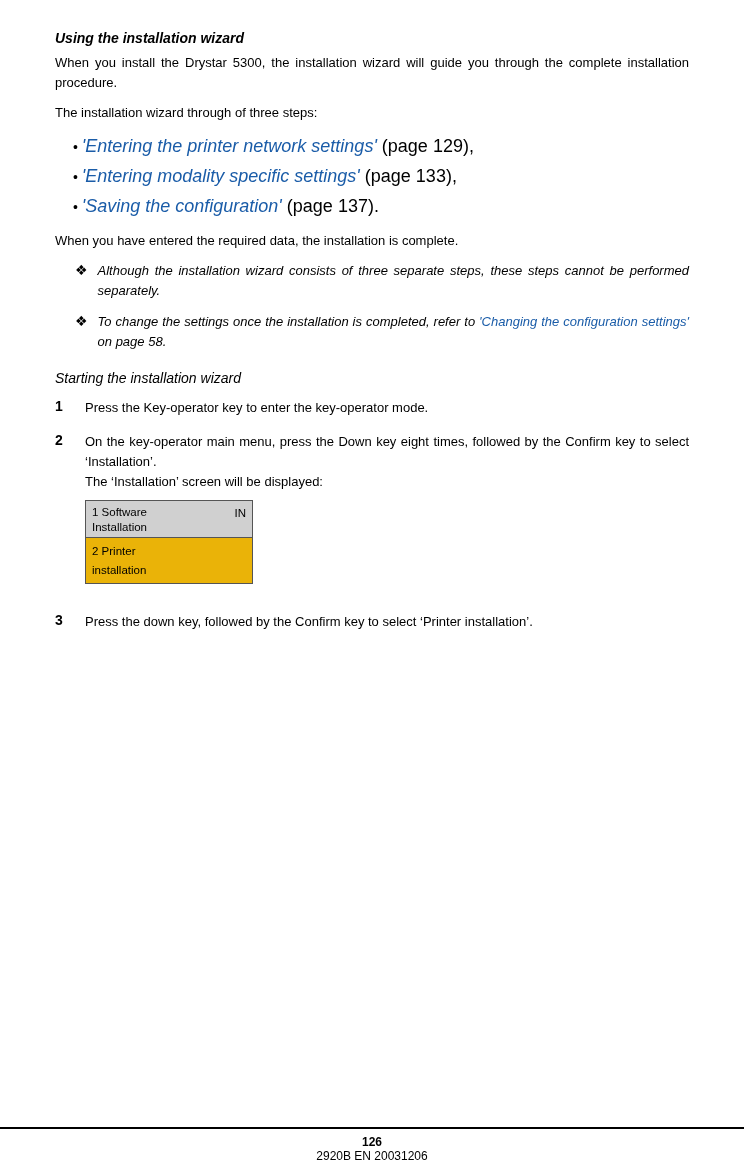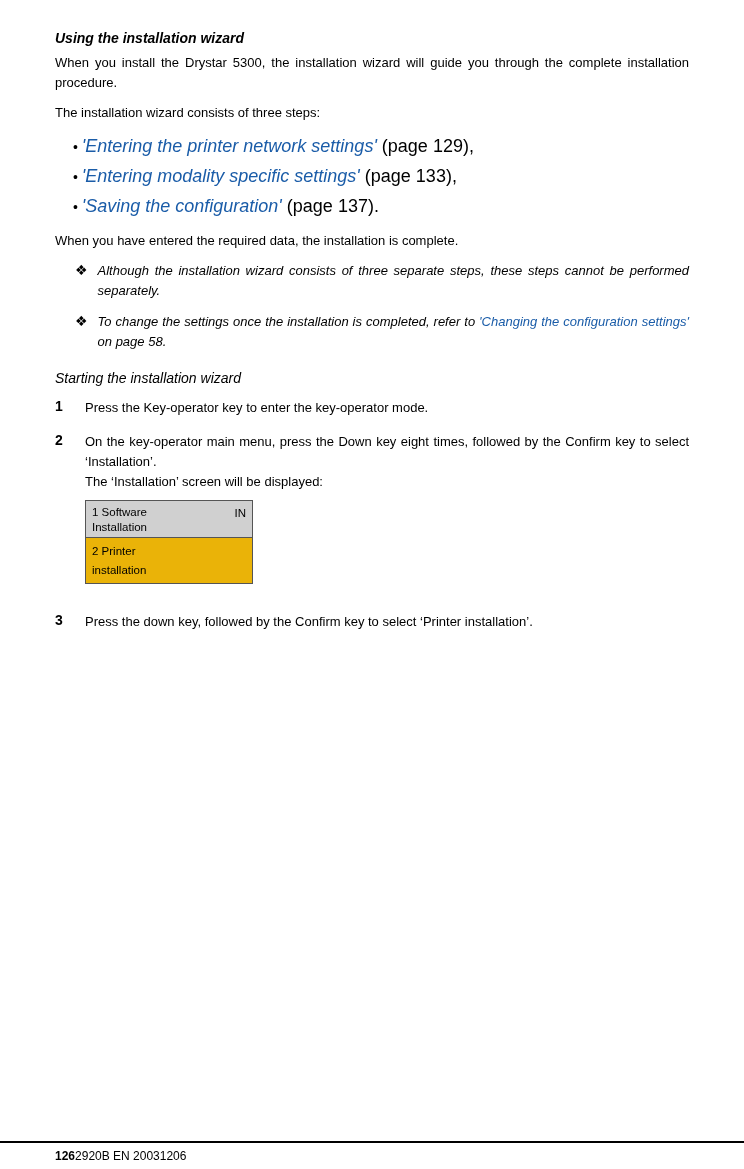--- a/index.html
+++ b/index.html
@@ -152,43 +152,45 @@
       line-height: 1.3;
     }
 
     .footer-bar {
       position: absolute;
       bottom: 0;
       left: 0;
       right: 0;
       border-top: 2px solid #000;
       display: flex;
+      justify-content: space-between;
       align-items: center;
-      padding: 6px 55px;
+      padding: 6px 86px;
+      flex-direction: column;
     }
 
     .footer-page {
       font-size: 12px;
       font-weight: bold;
     }
 
     .footer-doc {
       font-size: 12px;
     }
   </style>
 </head>
 <body>
 
 <div class="page-container">
 
   <h2 class="section-heading">Using the installation wizard</h2>
 
   <p class="body-text">When you install the Drystar 5300, the installation wizard will guide you through the complete installation procedure.</p>
 
-  <p class="body-text">The installation wizard consists of three steps:</p>
+  <p class="body-text">The installation wizard through of three steps:</p>
 
   <ul class="bullet-list">
     <li>
       <a class="link-text" href="#">'Entering the printer network settings'</a>
       <span> (page </span><span>129</span><span>),</span>
     </li>
     <li>
       <a class="link-text" href="#">'Entering modality specific settings'</a>
       <span> (page </span><span>133</span><span>),</span>
     </li>

